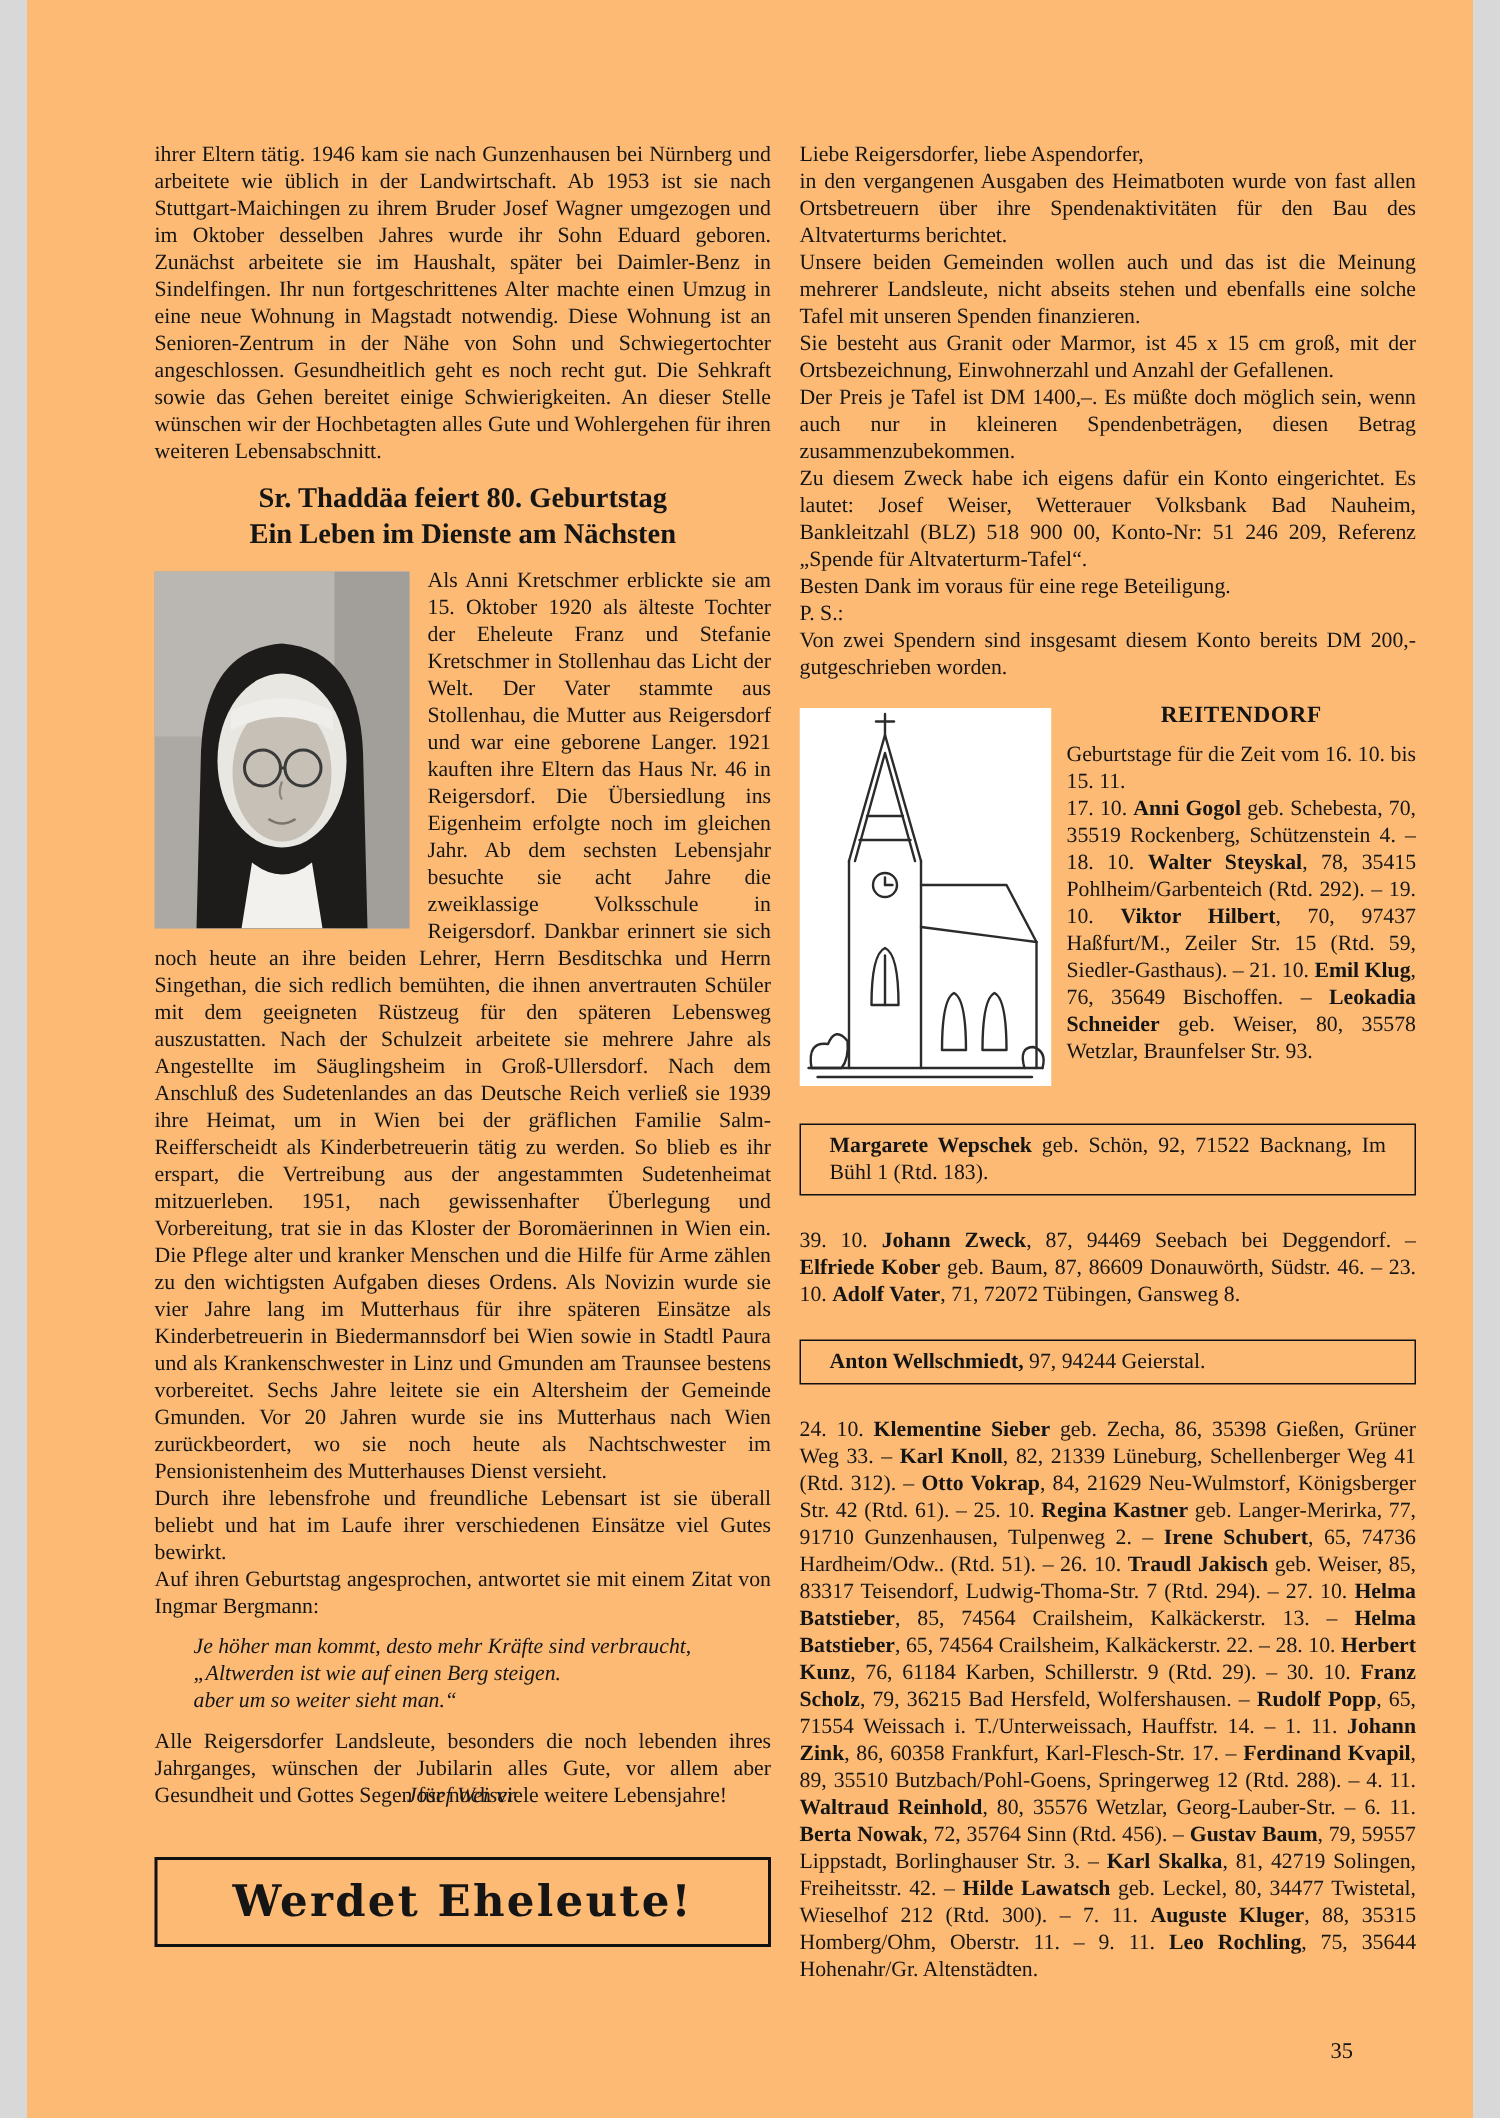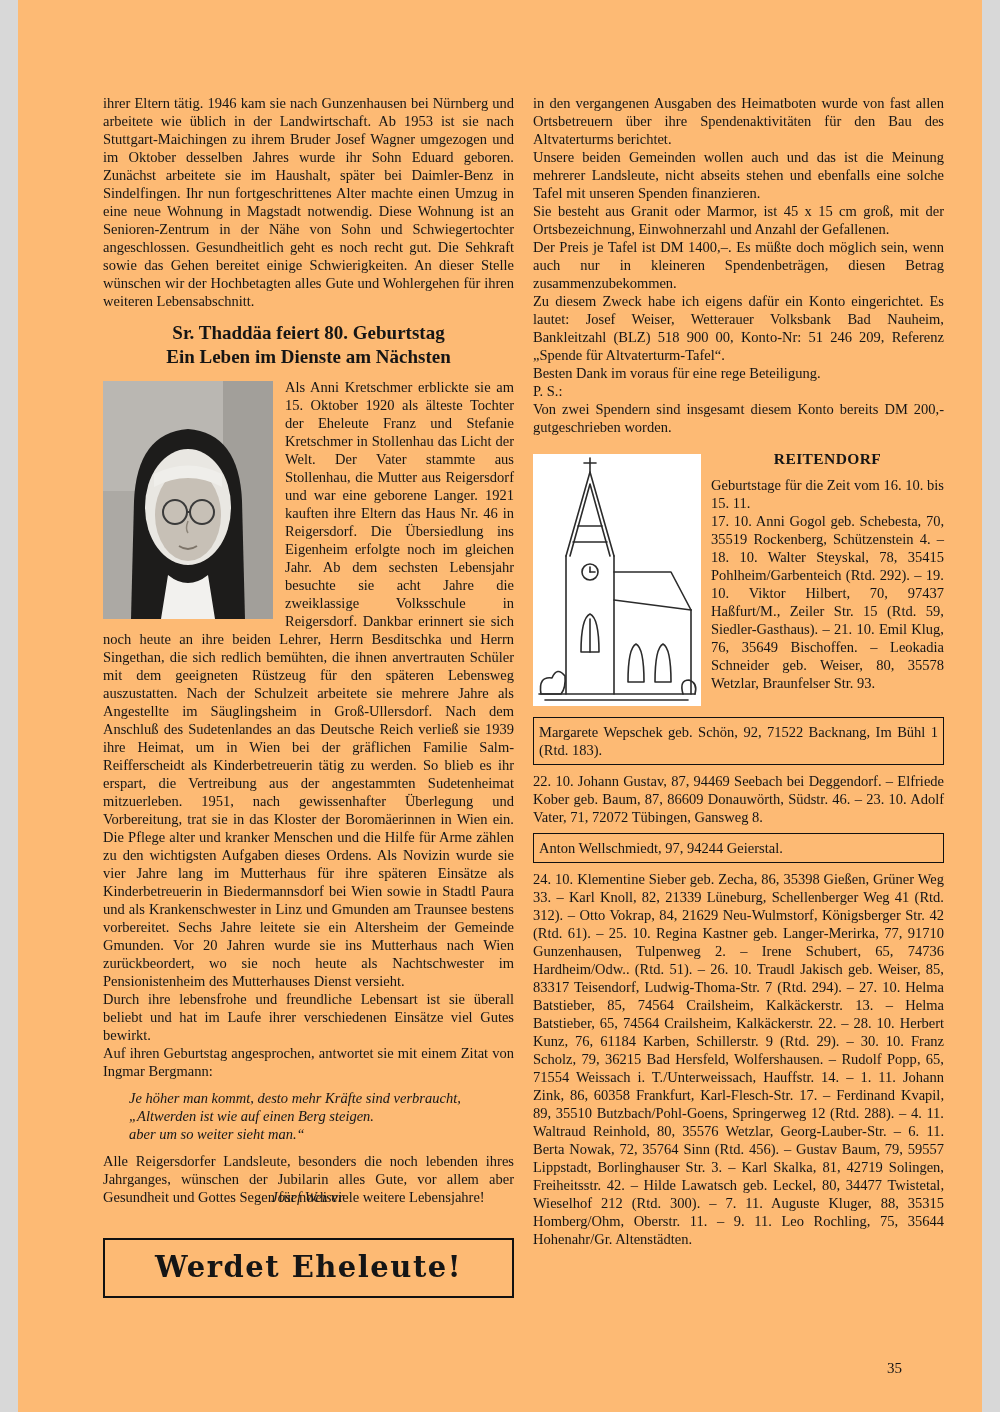--- a/index.html
+++ b/index.html
@@ -8,21 +8,21 @@
     position: relative;
     width: 964px; height: 1412px;
     margin: 0 auto;
     background: #fdba74;
     color: #151515;
     overflow: hidden;
   }
   .columns { position: absolute; top: 94px; left: 85px; display: flex; gap: 19px; }
   .col { width: 411px; }
   p.bp { font-size: 14.5px; line-height: 18px; text-align: justify; margin: 0; }
-  .b { font-weight: normal; }
+  .b { font-weight: bold; }
 
   .title { font-size: 19px; line-height: 24px; font-weight: bold; text-align: center; margin: 0; }
   .title.first { margin-top: 11px; }
   .article-body { margin-top: 9px; }
   .article-body::after { content: ""; display: block; clear: both; }
 
   .photo { float: left; width: 170px; height: 238px; margin: 3px 12px 2px 0; background: #b0ada8; }
   .photo svg { display: block; width: 100%; height: 100%; }
 
   .quote { font-style: italic; margin: 9px 0 9px 26px; }
@@ -32,21 +32,21 @@
 
   .member-box { border: 2px solid #111; margin-top: 32px; padding: 10px 6px 12px; text-align: center; }
   .member-label { font-family: "DejaVu Serif", serif; font-weight: bold; font-size: 29px; letter-spacing: 1.5px; white-space: nowrap; }
 
   .rt-section { margin-top: 14px; }
   .rt-section::after { content: ""; display: block; clear: both; }
   .church { float: left; width: 168px; height: 252px; margin: 4px 10px 4px 0; }
   .church svg { display: block; width: 100%; height: 100%; }
   .rt-head { font-size: 15.5px; font-weight: bold; text-align: center; margin: 2px 0 8px; letter-spacing: 0.4px; }
 
-  .bday-box { border: 1.5px solid #111; padding: 5px 5px; margin: 7px 0; clear: both; }
+  .bday-box { border: 1.5px solid #111; padding: 5px 19px; margin: 21px 0; clear: both; }
 
   .page-number { position: absolute; top: 1360px; right: 80px; font-size: 15px; color: #151515; }
 </style>
 </head>
 <body>
 
 <div class="page">
   <div class="columns">
 
     <div class="col">
@@ -86,20 +86,21 @@
 
       <p class="bp">Alle Reigersdorfer Landsleute, besonders die noch lebenden ihres Jahrganges, wünschen der Jubilarin alles Gute, vor allem aber Gesundheit und Gottes Segen für noch viele weitere Lebensjahre!</p>
       <div class="signature">Josef Weiser</div>
 
       <div class="member-box">
         <span class="member-label">Werdet Eheleute!</span>
       </div>
     </div>
 
     <div class="col">
+      <p class="bp">Liebe Reigersdorfer, liebe Aspendorfer,</p>
       <p class="bp">in den vergangenen Ausgaben des Heimatboten wurde von fast allen Ortsbetreuern über ihre Spendenaktivitäten für den Bau des Altvaterturms berichtet.</p>
       <p class="bp">Unsere beiden Gemeinden wollen auch und das ist die Meinung mehrerer Landsleute, nicht abseits stehen und ebenfalls eine solche Tafel mit unseren Spenden finanzieren.</p>
       <p class="bp">Sie besteht aus Granit oder Marmor, ist 45 x 15 cm groß, mit der Ortsbezeichnung, Einwohnerzahl und Anzahl der Gefallenen.</p>
       <p class="bp">Der Preis je Tafel ist DM 1400,–. Es müßte doch möglich sein, wenn auch nur in kleineren Spendenbeträgen, diesen Betrag zusammenzubekommen.</p>
       <p class="bp">Zu diesem Zweck habe ich eigens dafür ein Konto eingerichtet. Es lautet: Josef Weiser, Wetterauer Volksbank Bad Nauheim, Bankleitzahl (BLZ) 518 900 00, Konto-Nr: 51 246 209, Referenz „Spende für Altvaterturm-Tafel“.</p>
       <p class="bp">Besten Dank im voraus für eine rege Beteiligung.</p>
       <p class="bp">P. S.:</p>
       <p class="bp">Von zwei Spendern sind insgesamt diesem Konto bereits DM 200,- gutgeschrieben worden.</p>
 
       <div class="rt-section">
@@ -134,21 +135,21 @@
         </span>
         <div class="rt-head">REITENDORF</div>
         <p class="bp">Geburtstage für die Zeit vom 16. 10. bis 15. 11.</p>
         <p class="bp"><span>17. 10. </span><span class="b">Anni Gogol</span><span> geb. Schebesta, 70, 35519 Rockenberg, Schützenstein 4. – 18. 10. </span><span class="b">Walter Steyskal</span><span>, 78, 35415 Pohlheim/Garbenteich (Rtd. 292). – 19. 10. </span><span class="b">Viktor Hilbert</span><span>, 70, 97437 Haßfurt/M., Zeiler Str. 15 (Rtd. 59, Siedler-Gasthaus). – 21. 10. </span><span class="b">Emil Klug</span><span>, 76, 35649 Bischoffen. – </span><span class="b">Leokadia Schneider</span><span> geb. Weiser, 80, 35578 Wetzlar, Braunfelser Str. 93.</span></p>
       </div>
 
       <div class="bday-box">
         <p class="bp"><span class="b">Margarete Wepschek</span><span> geb. Schön, 92, 71522 Backnang, Im Bühl 1 (Rtd. 183).</span></p>
       </div>
 
-      <p class="bp"><span>22. 10. </span><span class="b">Johann Gustav</span><span>, 87, 94469 Seebach bei Deggendorf. – </span><span class="b">Elfriede Kober</span><span> geb. Baum, 87, 86609 Donauwörth, Südstr. 46. – 23. 10. </span><span class="b">Adolf Vater</span><span>, 71, 72072 Tübingen, Gansweg 8.</span></p>
+      <p class="bp"><span>39. 10. </span><span class="b">Johann Zweck</span><span>, 87, 94469 Seebach bei Deggendorf. – </span><span class="b">Elfriede Kober</span><span> geb. Baum, 87, 86609 Donauwörth, Südstr. 46. – 23. 10. </span><span class="b">Adolf Vater</span><span>, 71, 72072 Tübingen, Gansweg 8.</span></p>
 
       <div class="bday-box">
         <p class="bp"><span class="b">Anton Wellschmiedt,</span><span> 97, 94244 Geierstal.</span></p>
       </div>
 
       <p class="bp"><span>24. 10. </span><span class="b">Klementine Sieber</span><span> geb. Zecha, 86, 35398 Gießen, Grüner Weg 33. – </span><span class="b">Karl Knoll</span><span>, 82, 21339 Lüneburg, Schellenberger Weg 41 (Rtd. 312). – </span><span class="b">Otto Vokrap</span><span>, 84, 21629 Neu-Wulmstorf, Königsberger Str. 42 (Rtd. 61). – 25. 10. </span><span class="b">Regina Kastner</span><span> geb. Langer-Merirka, 77, 91710 Gunzenhausen, Tulpenweg 2. – </span><span class="b">Irene Schubert</span><span>, 65, 74736 Hardheim/Odw.. (Rtd. 51). – 26. 10. </span><span class="b">Traudl Jakisch</span><span> geb. Weiser, 85, 83317 Teisendorf, Ludwig-Thoma-Str. 7 (Rtd. 294). – 27. 10. </span><span class="b">Helma Batstieber</span><span>, 85, 74564 Crailsheim, Kalkäckerstr. 13. – </span><span class="b">Helma Batstieber</span><span>, 65, 74564 Crailsheim, Kalkäckerstr. 22. – 28. 10. </span><span class="b">Herbert Kunz</span><span>, 76, 61184 Karben, Schillerstr. 9 (Rtd. 29). – 30. 10. </span><span class="b">Franz Scholz</span><span>, 79, 36215 Bad Hersfeld, Wolfershausen. – </span><span class="b">Rudolf Popp</span><span>, 65, 71554 Weissach i. T./Unterweissach, Hauffstr. 14. – 1. 11. </span><span class="b">Johann Zink</span><span>, 86, 60358 Frankfurt, Karl-Flesch-Str. 17. – </span><span class="b">Ferdinand Kvapil</span><span>, 89, 35510 Butzbach/Pohl-Goens, Springerweg 12 (Rtd. 288). – 4. 11. </span><span class="b">Waltraud Reinhold</span><span>, 80, 35576 Wetzlar, Georg-Lauber-Str. – 6. 11. </span><span class="b">Berta Nowak</span><span>, 72, 35764 Sinn (Rtd. 456). – </span><span class="b">Gustav Baum</span><span>, 79, 59557 Lippstadt, Borlinghauser Str. 3. – </span><span class="b">Karl Skalka</span><span>, 81, 42719 Solingen, Freiheitsstr. 42. – </span><span class="b">Hilde Lawatsch</span><span> geb. Leckel, 80, 34477 Twistetal, Wieselhof 212 (Rtd. 300). – 7. 11. </span><span class="b">Auguste Kluger</span><span>, 88, 35315 Homberg/Ohm, Oberstr. 11. – 9. 11. </span><span class="b">Leo Rochling</span><span>, 75, 35644 Hohenahr/Gr. Altenstädten.</span></p>
     </div>
   </div>
 
   <div class="page-number">35</div>

